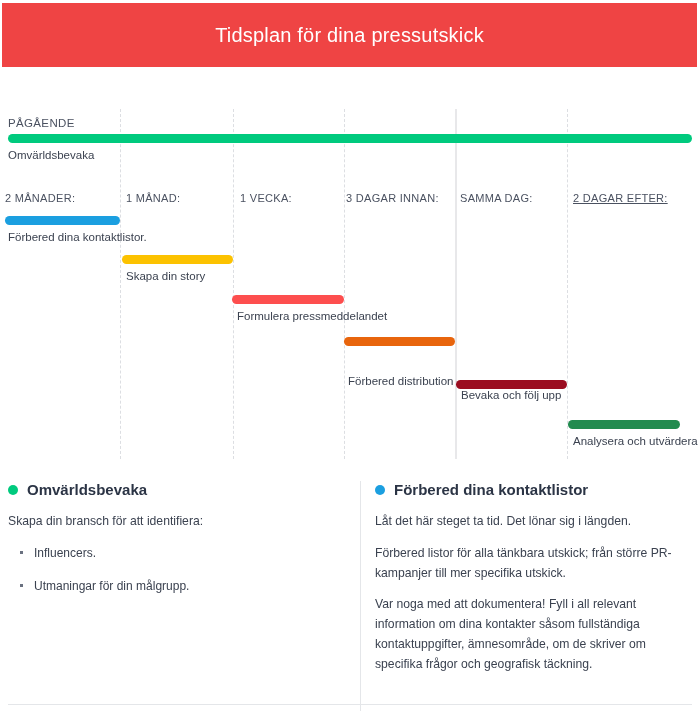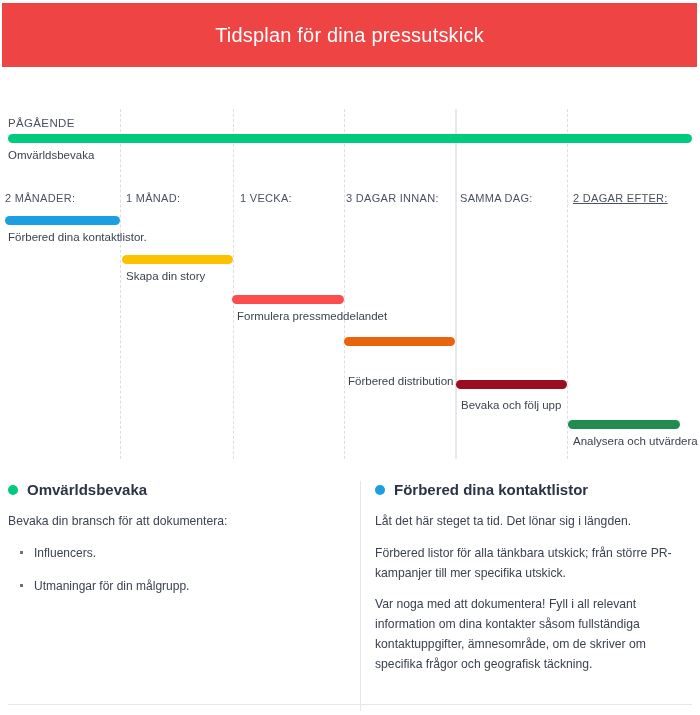--- a/index.html
+++ b/index.html
@@ -177,33 +177,33 @@
     <div class="bar-label" style="left: 8px; top: 40px;">Omvärldsbevaka</div>
     <div class="bar" style="left: 5px; width: 115px; top: 107px; background: rgb(27, 159, 224);"></div>
     <div class="bar-label" style="left: 8px; top: 122px;">Förbered dina kontaktlistor.</div>
     <div class="bar" style="left: 122px; width: 111px; top: 146px; background: rgb(252, 194, 0);"></div>
     <div class="bar-label" style="left: 126px; top: 161px;">Skapa din story</div>
     <div class="bar" style="left: 232px; width: 112px; top: 186px; background: rgb(253, 78, 78);"></div>
     <div class="bar-label" style="left: 237px; top: 201px;">Formulera pressmeddelandet</div>
     <div class="bar" style="left: 344px; width: 111px; top: 228px; background: rgb(232, 101, 13);"></div>
     <div class="bar-label" style="left: 348px; top: 243px; margin-top: 23px;">Förbered distribution</div>
     <div class="bar" style="left: 456px; width: 111px; top: 271px; background: rgb(155, 13, 32);"></div>
-    <div class="bar-label" style="left: 461px; top: 290px;">Bevaka och följ upp</div>
+    <div class="bar-label" style="left: 461px; top: 280px;">Bevaka och följ upp</div>
     <div class="bar" style="left: 568px; width: 112px; top: 311px; background: rgb(34, 139, 79);"></div>
     <div class="bar-label" style="left: 573px; top: 326px;">Analysera och utvärdera</div>
   </div>
 
 <div class="details">
 
   <div class="detail-col left">
     <div class="detail-head">
       <span class="dot" id="dot-left" style="background: rgb(0, 202, 126);"></span>
       <span class="detail-title">Omvärldsbevaka</span>
     </div>
-    <p class="para">Bevaka din bransch för att dokumentera:</p>
+    <p class="para">Skapa din bransch för att identifiera:</p>
     <ul class="bullets" id="bullets-left">
         <li>Influencers.</li>
         <li>Utmaningar för din målgrupp.</li>
       </ul>
   </div>
 
   <div class="col-divider"></div>
 
   <div class="detail-col right">
     <div class="detail-head">

